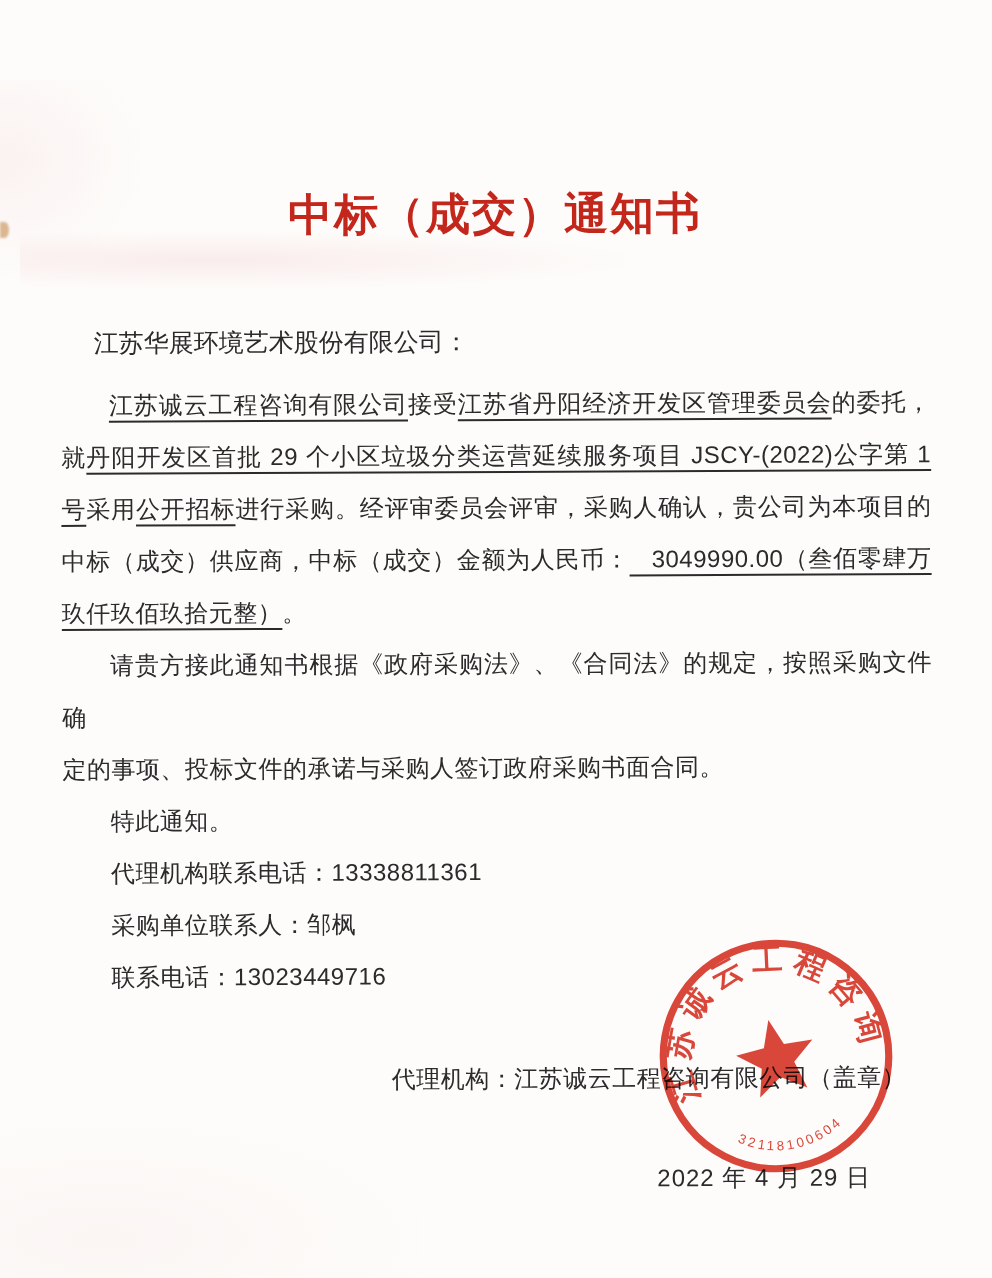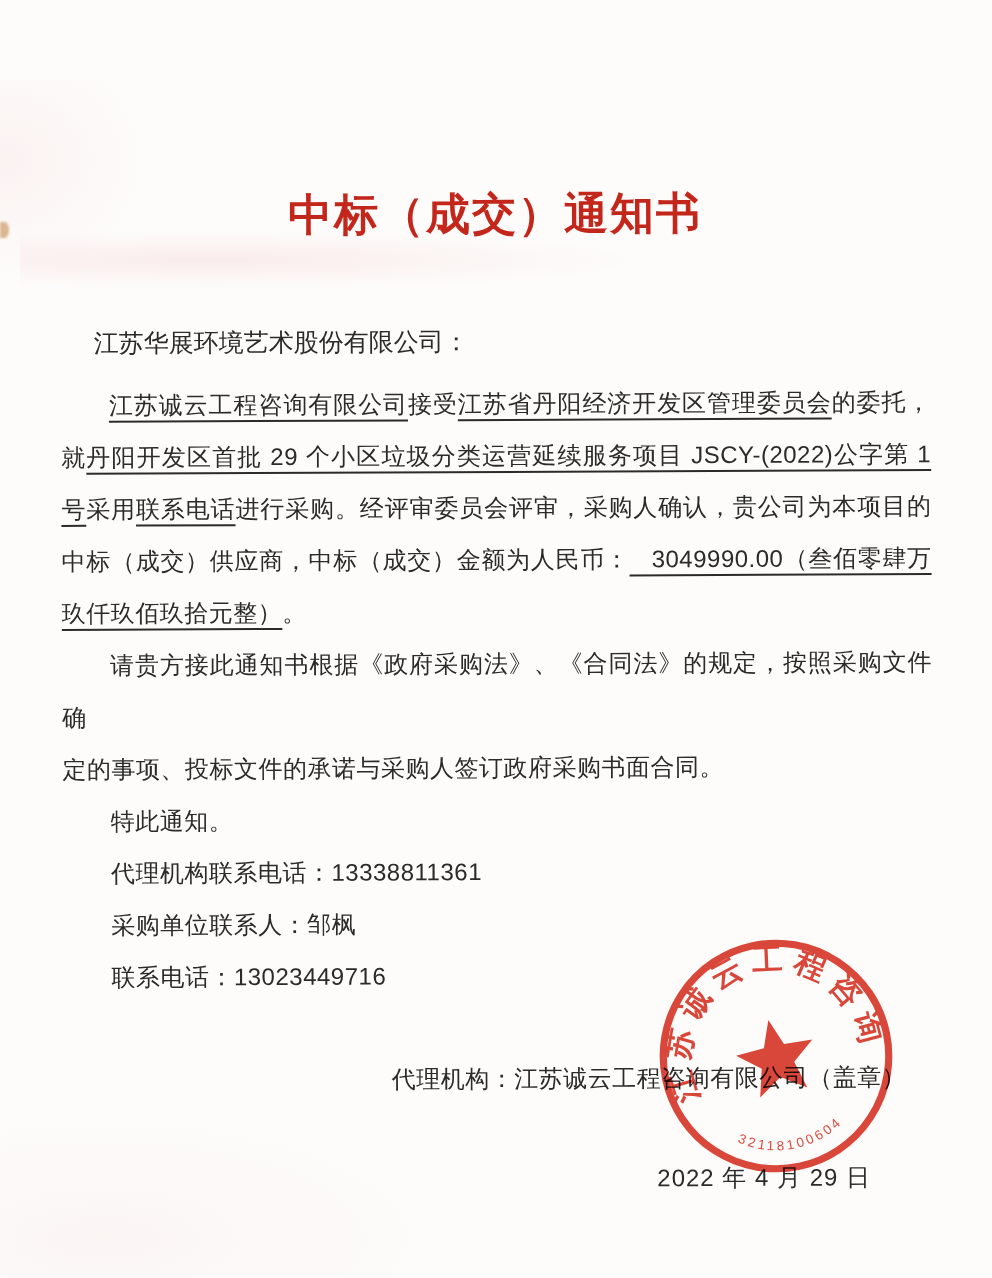--- a/index.html
+++ b/index.html
@@ -89,21 +89,21 @@
 
   <div class="content">
 
     <h1 class="doc-title">中标（成交）通知书</h1>
 
     <div class="addressee">江苏华展环境艺术股份有限公司：</div>
 
     <div class="body-block">
         <div class="line indent justify"><span class="u">江苏诚云工程咨询有限公司</span><span>接受</span><span class="u">江苏省丹阳经济开发区管理委员会</span><span>的委托，</span></div>
         <div class="line justify"><span>就</span><span class="u">丹阳开发区首批 29 个小区垃圾分类运营延续服务项目 JSCY-(2022)公字第 1</span></div>
-        <div class="line justify"><span class="u">号</span><span>采用</span><span class="u">联系电话</span><span>进行采购。经评审委员会评审，采购人确认，贵公司为本项目的</span></div>
+        <div class="line justify"><span class="u">号</span><span>采用</span><span class="u">公开招标</span><span>进行采购。经评审委员会评审，采购人确认，贵公司为本项目的</span></div>
         <div class="line justify"><span>中标（成交）供应商，中标（成交）金额为人民币：</span><span class="u">&nbsp;&nbsp;&nbsp;3049990.00（叁佰零肆万</span></div>
         <div class="line"><span class="u">玖仟玖佰玖拾元整）</span><span>。</span></div>
       </div>
 
     <div class="body-block" style="margin-top:0">
         <div class="line indent justify"><span>请贵方接此通知书根据《政府采购法》、《合同法》的规定，按照采购文件确</span></div>
         <div class="line"><span>定的事项、投标文件的承诺与采购人签订政府采购书面合同。</span></div>
       </div>
 
     <div class="body-block closing line" style="margin-top:0">特此通知。</div>

